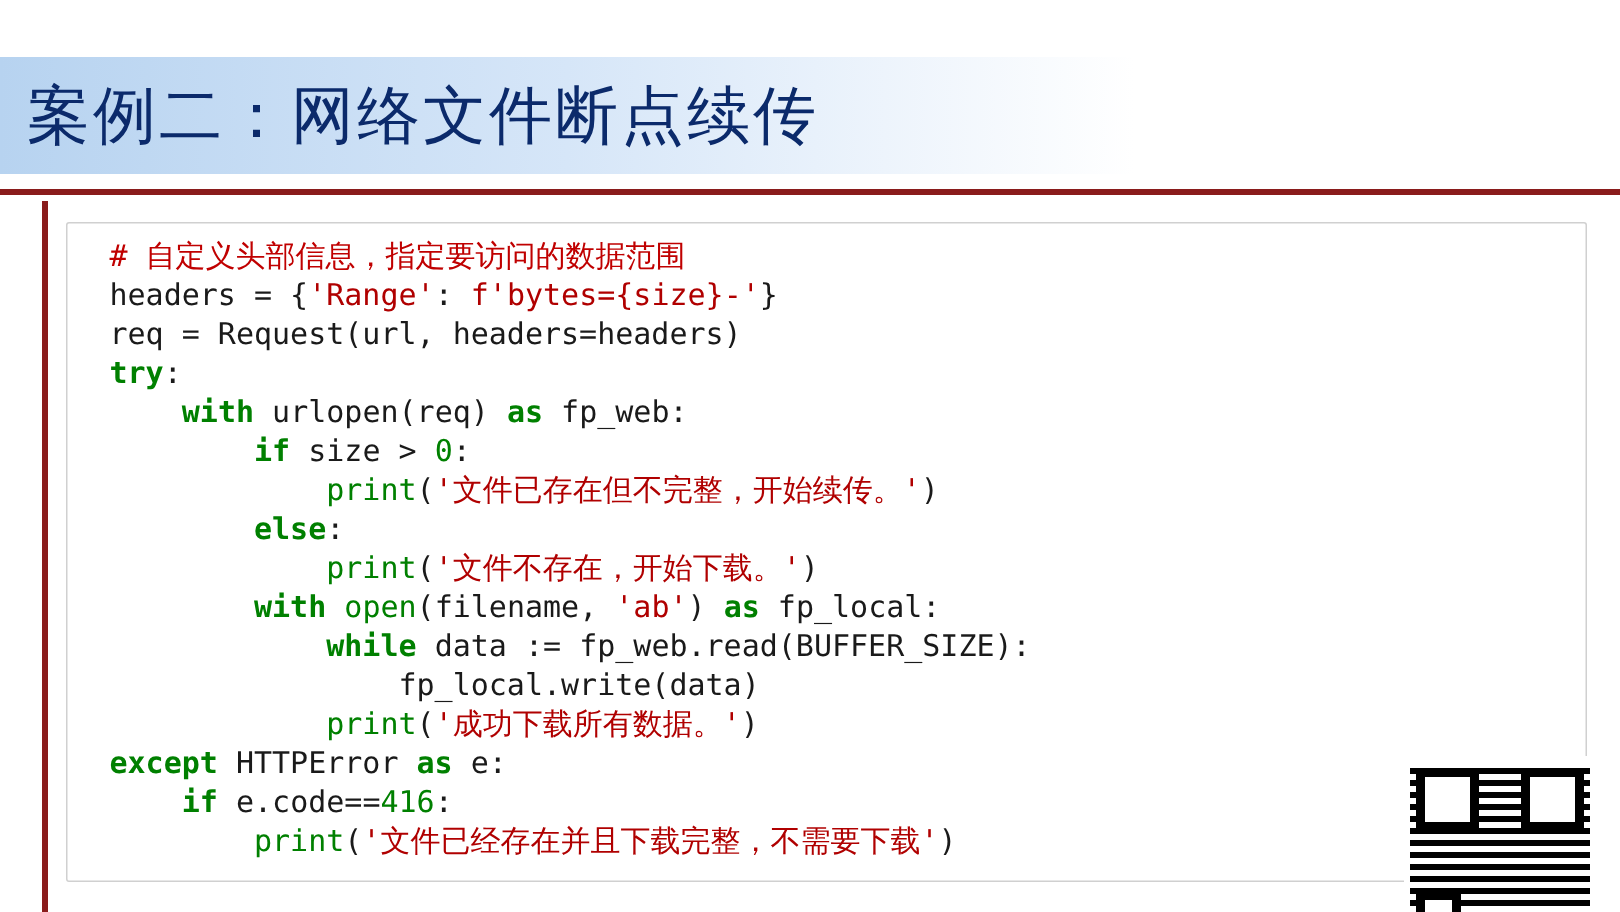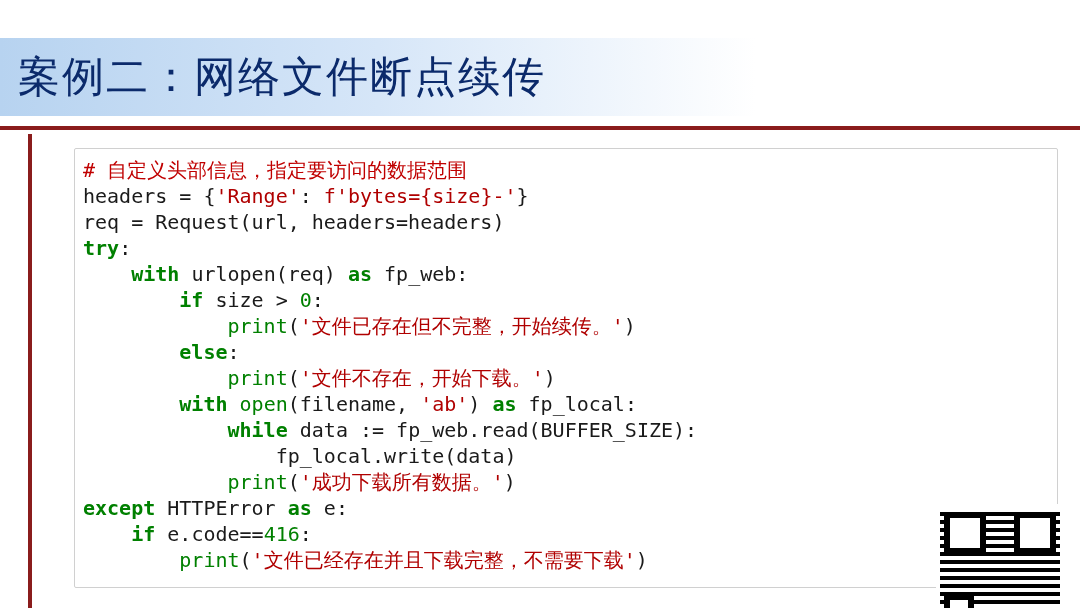--- a/index.html
+++ b/index.html
@@ -2,21 +2,21 @@
 <html><head>
 <meta charset="utf-8">
 <style>
   * { margin: 0; padding: 0; box-sizing: border-box; }
   html, body { width: 1080px; height: 608px; background: #fff; font-family: "Microsoft YaHei", "SimSun", sans-serif; overflow: hidden; }
   .slide { width: 1080px; height: 608px; position: relative; }
   .title-band { height: 78px; background: linear-gradient(90deg, #b7d3f0 0%, #d6e6f8 35%, #ffffff 70%); display: flex; align-items: center; padding-left: 18px; margin-top: 38px; }
   .title-band h1 { color: #0b2a6b; font-weight: 400; font-size: 42px; letter-spacing: 2px; }
   .rule-top { height: 4px; background: #8a1c1c; margin: 10px 0 8px 0; }
   .rule-left { position: absolute; left: 28px; top: 96px; bottom: 14px; width: 4px; background: #8a1c1c; }
-  .code-card { position: absolute; left: 44px; top: 110px; right: 22px; bottom: 58px; border: 1px solid #d0d0d0; border-radius: 2px; padding: 8px 8px; background: #fff; margin-left: 30px; }
+  .code-card { position: absolute; left: 44px; top: 110px; right: 22px; bottom: 58px; border: 1px solid #d0d0d0; border-radius: 2px; padding: 8px 28px; background: #fff; }
   pre.code { font-family: "Consolas", "DejaVu Sans Mono", monospace; font-size: 20px; line-height: 26px; white-space: pre; color: #222; }
   .c  { color: #c00000; }      
   .s  { color: #b00000; }      
   .kw { color: #008000; font-weight: bold; } 
   .bi { color: #008000; }      
   .nm { color: #1a1a1a; }
   .qr { position: absolute; right: 20px; bottom: 18px; width: 120px; height: 120px; background:
     repeating-linear-gradient(0deg,#000 0 4px,#fff 4px 8px),
     repeating-linear-gradient(90deg,#000 0 4px,transparent 4px 8px);
     background-blend-mode: lighten; outline: 4px solid #fff; }

